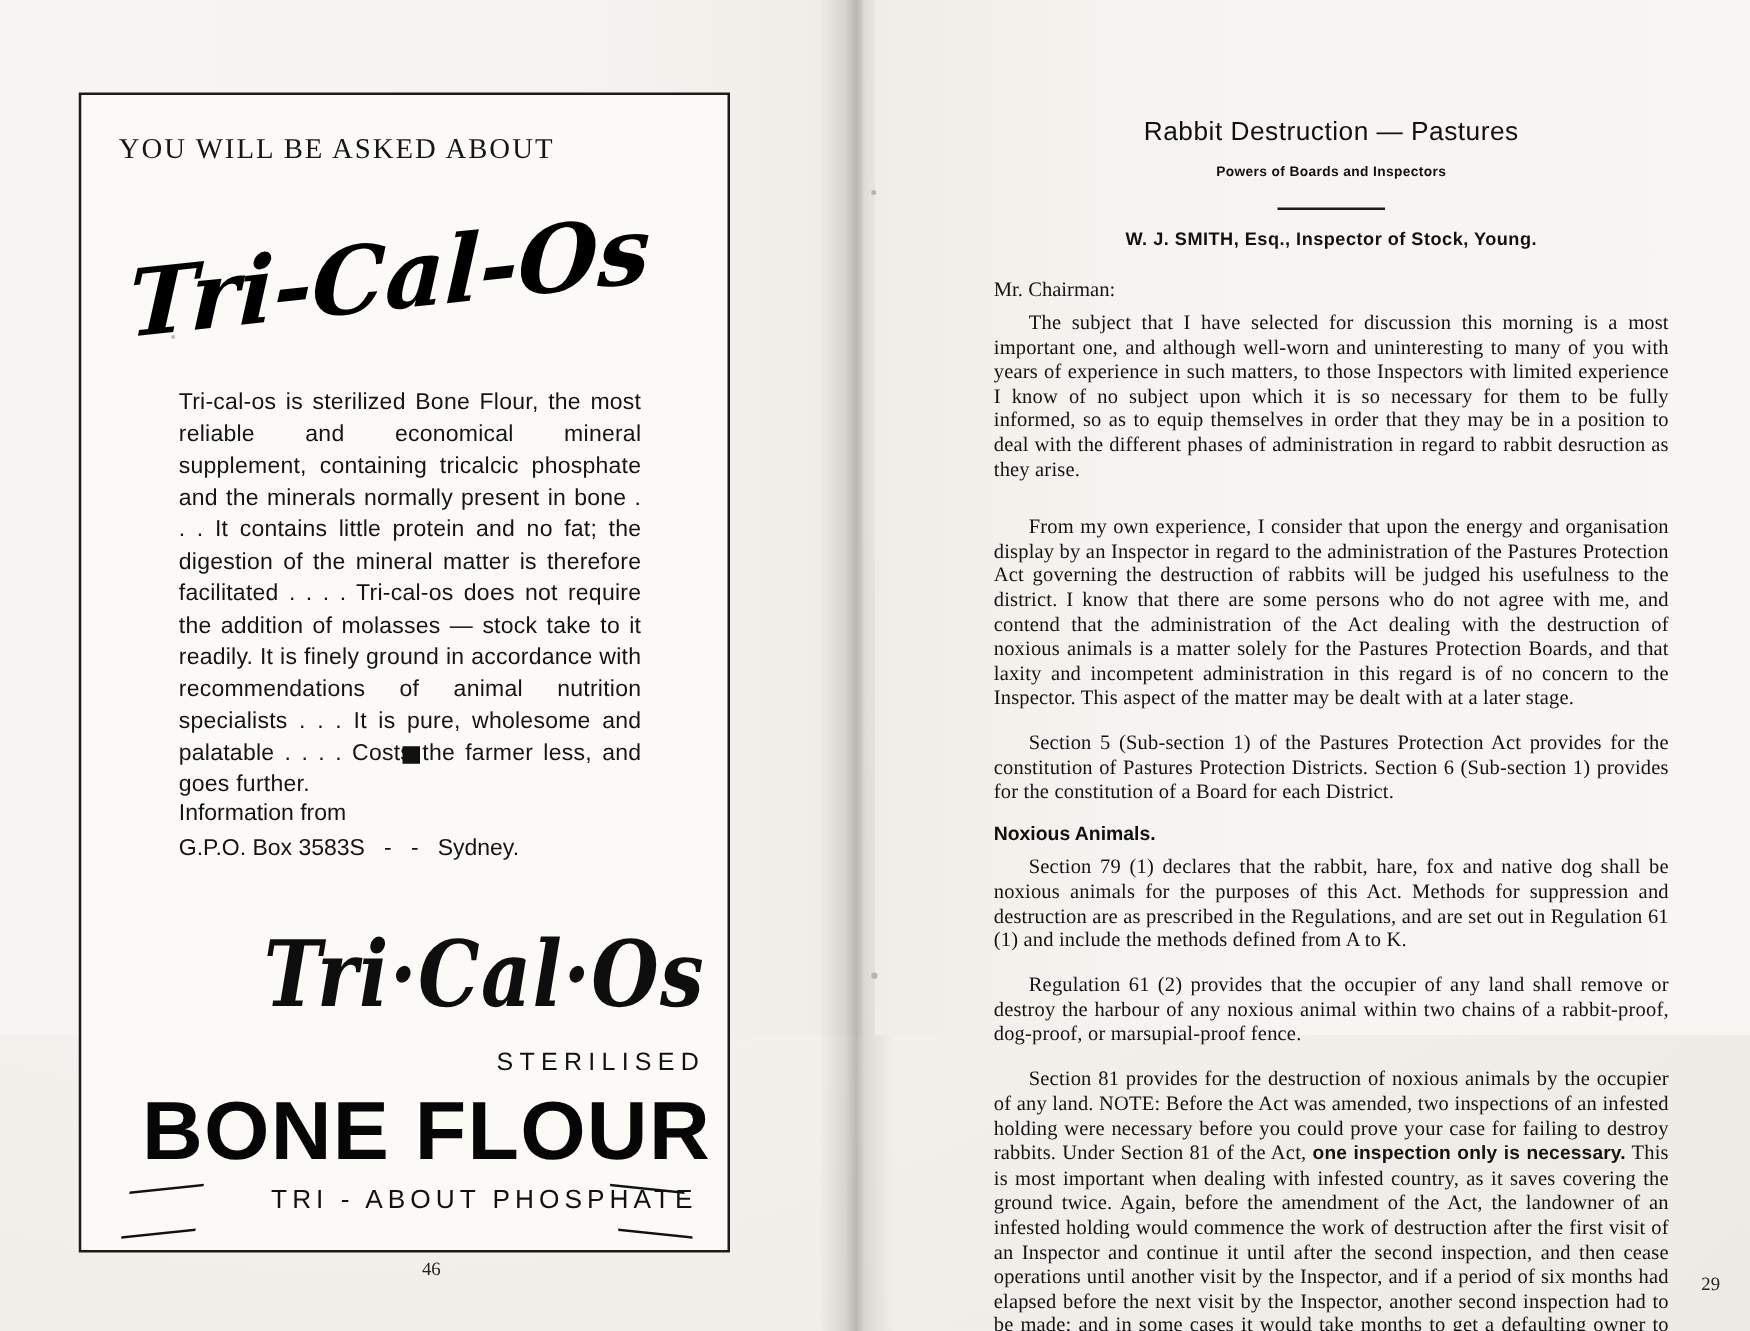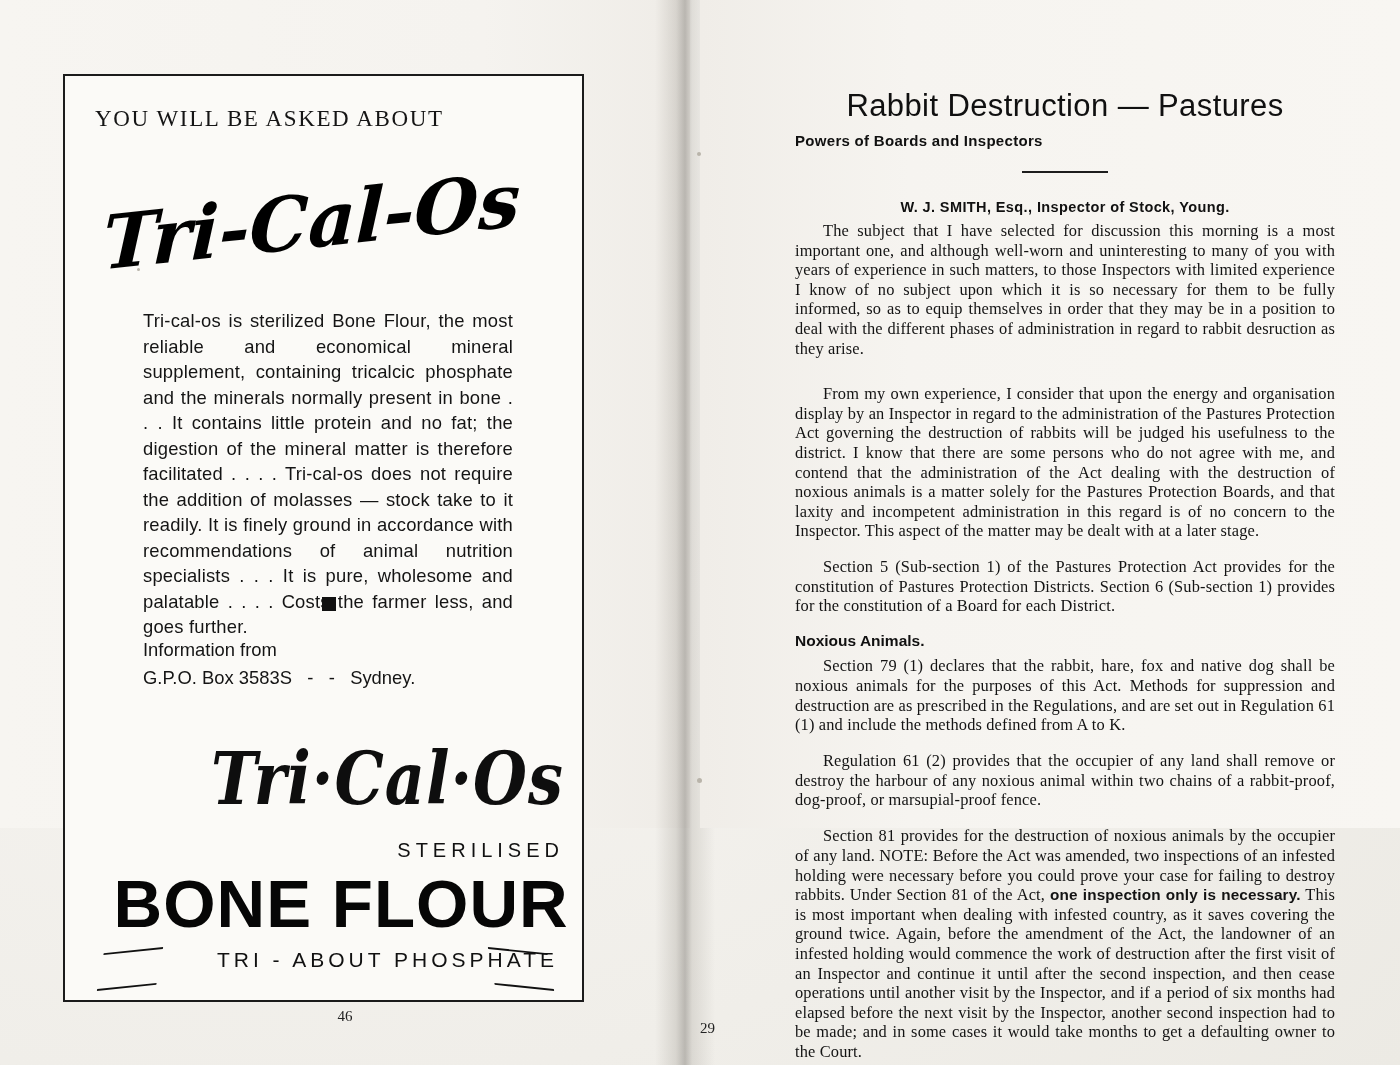--- a/index.html
+++ b/index.html
@@ -188,48 +188,49 @@
 
   
   .art {
     position: absolute;
     left: 95px;
     top: 88px;
     width: 540px;
   }
   .art-title {
     font-family: "Liberation Sans", sans-serif;
-    font-size: 31px;
+    font-size: 21px;
     font-weight: normal;
     color: #101010;
     text-align: center;
     line-height: 36px;
     letter-spacing: 0.4px;
   }
   .art-subtitle {
     font-family: "Liberation Sans", sans-serif;
-    font-size: 15px;
+    font-size: 11px;
     font-weight: bold;
     color: #101010;
+    text-align: center;
     margin-top: 8px;
     letter-spacing: 0.3px;
   }
   .rule {
     width: 86px;
     height: 2px;
     background: #1d1d1d;
     margin: 22px auto 0 auto;
   }
   .art-byline {
     font-family: "Liberation Sans", sans-serif;
     font-size: 14.5px;
     font-weight: bold;
     color: #111;
     text-align: center;
-    margin-top: 26px;
+    margin-top: 16px;
     letter-spacing: 0.4px;
   }
   .art-salutation {
     font-family: "Liberation Serif", serif;
     font-size: 16.5px;
     color: #141414;
     margin-top: 22px;
   }
   .art-p {
     font-family: "Liberation Serif", serif;
@@ -248,21 +249,21 @@
     font-size: 15.5px;
     color: #101010;
     margin-top: 2px;
   }
   .bold-run { font-weight: bold; font-family: "Liberation Sans", sans-serif; font-size: 15.3px; }
   .folio-right {
     position: absolute;
     left: 700px;
     top: 1020px;
     width: 676px;
-    text-align: left;
+    text-align: right;
     font-family: "Liberation Serif", serif;
     font-size: 15px;
     color: #222;
   }
   .speck {
     position: absolute;
     background: #b9b4aa;
     border-radius: 50%;
   }
 </style>
@@ -316,20 +317,21 @@
       <div class="art-title">
         <div>Rabbit Destruction — Pastures</div>
       </div>
 
       <div class="art-subtitle">Powers of Boards and Inspectors</div>
 
       <div class="rule"></div>
 
       <div class="art-byline">W. J. SMITH, Esq., Inspector of Stock, Young.</div>
 
+      <div class="art-salutation">Mr. Chairman:</div>
 
       <p class="art-p">The subject that I have selected for discussion this morning is a most important one, and although well-worn and uninteresting to many of you with years of experience in such matters, to those Inspectors with limited experience I know of no subject upon which it is so necessary for them to be fully informed, so as to equip themselves in order that they may be in a position to deal with the different phases of administration in regard to rabbit desruction as they arise.</p>
       <p class="art-p gap">From my own experience, I consider that upon the energy and organisation display by an Inspector in regard to the administration of the Pastures Protection Act governing the destruction of rabbits will be judged his usefulness to the district. I know that there are some persons who do not agree with me, and contend that the administration of the Act dealing with the destruction of noxious animals is a matter solely for the Pastures Protection Boards, and that laxity and incompetent administration in this regard is of no concern to the Inspector. This aspect of the matter may be dealt with at a later stage.</p>
       <p class="art-p">Section 5 (Sub-section 1) of the Pastures Protection Act provides for the constitution of Pastures Protection Districts. Section 6 (Sub-section 1) provides for the constitution of a Board for each District.</p>
 
       <div class="art-sub-inline">Noxious Animals.</div>
 
       <p class="art-p">Section 79 (1) declares that the rabbit, hare, fox and native dog shall be noxious animals for the purposes of this Act. Methods for suppression and destruction are as prescribed in the Regulations, and are set out in Regulation 61 (1) and include the methods defined from A to K.</p>
       <p class="art-p">Regulation 61 (2) provides that the occupier of any land shall remove or destroy the harbour of any noxious animal within two chains of a rabbit-proof, dog-proof, or marsupial-proof fence.</p>
 

